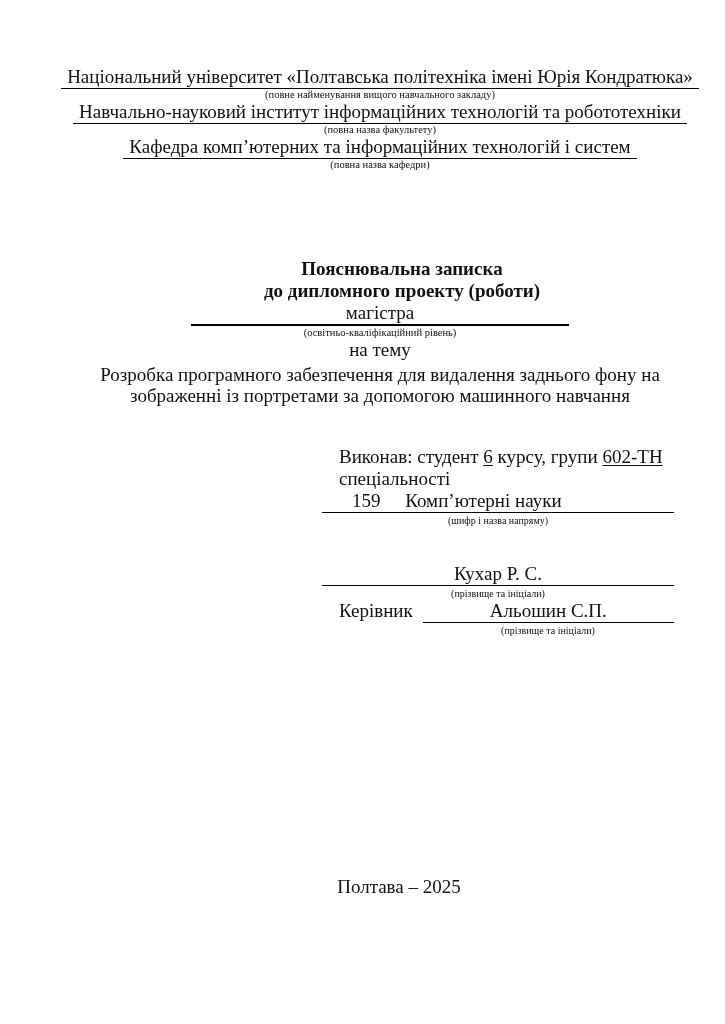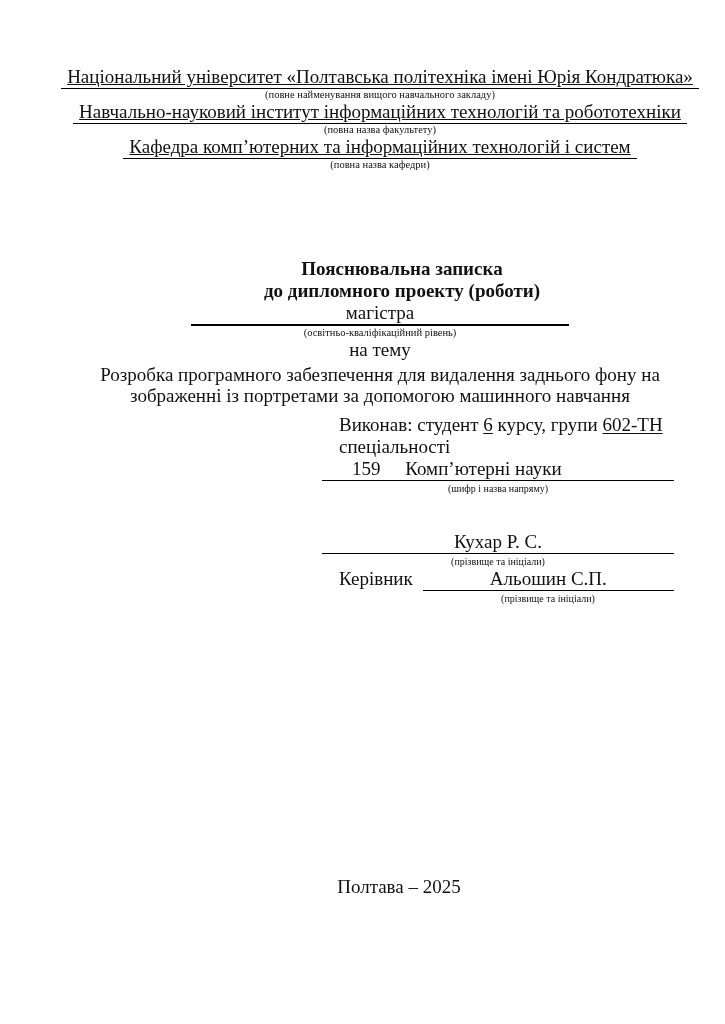--- a/index.html
+++ b/index.html
@@ -21,21 +21,20 @@
     left: 50px;
     width: 660px;
     text-align: center;
   }
   
   .header { top: 66px; }
   .hline {
     font-size: 19px;
     line-height: 22px;
     white-space: nowrap;
-    text-decoration: underline;
   }
   .hline .ul {
     border-bottom: 1.5px solid #000;
     padding: 0 6px 1px 6px;
   }
   .caption {
     font-size: 10.5px;
     line-height: 13px;
     white-space: nowrap;
   }
@@ -62,21 +61,21 @@
   
   .topic-block { top: 364px; }
   .topic-line {
     font-size: 19px;
     line-height: 21px;
     text-underline-offset: 3px;
   }
   
   .executor {
     position: absolute;
-    top: 414px;
+    top: 446px;
     left: 322px;
     width: 352px;
     font-size: 19px;
     line-height: 22px;
     text-align: left;
   }
   .ex-row { padding-left: 17px; }
   .u-inline { text-decoration: underline; text-underline-offset: 2px; }
   .code-row {
     border-bottom: 1.5px solid #000;

